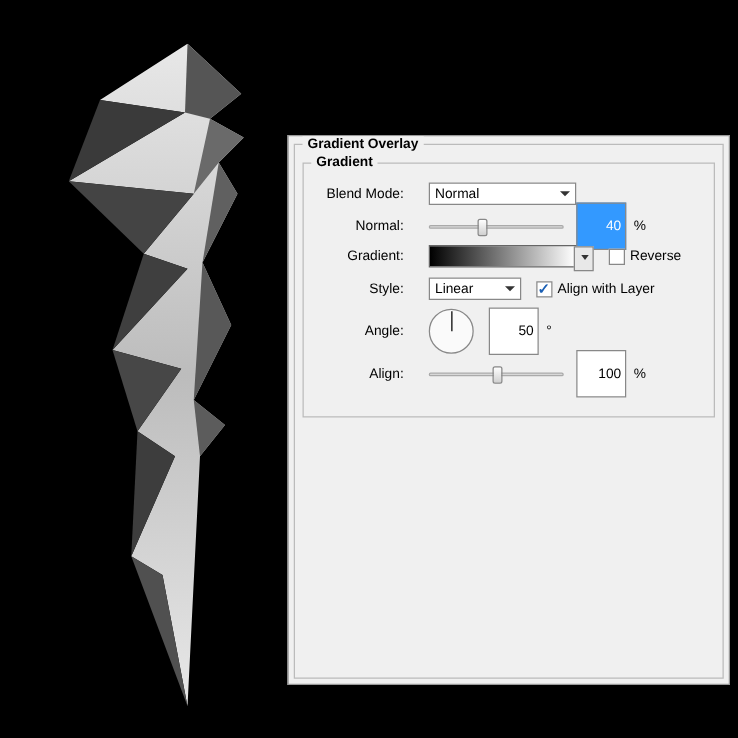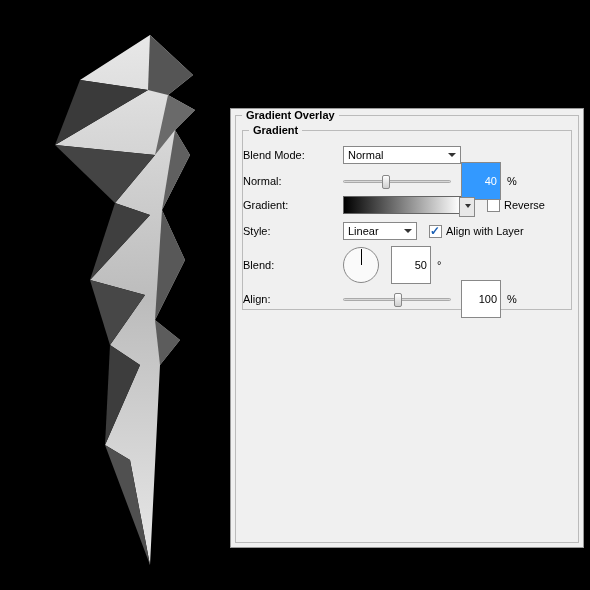--- a/index.html
+++ b/index.html
@@ -43,32 +43,32 @@
 .fieldset-label {
   position: absolute;
   top: -7px;
   left: 6px;
   background: #f0f0f0;
   padding: 0 4px;
   font-size: 11px;
   font-weight: bold;
 }
 .fs-outer { left: 4px; top: 6px; right: 4px; bottom: 4px; }
-.fs-inner { left: 6px; top: 14px; right: 6px; height: 180px; }
+.fs-inner { left: 6px; top: 14px; right: 6px; height: 204px; }
 .row {
   position: absolute;
   left: 0;
   right: 8px;
   height: 20px;
   display: flex;
   align-items: center;
 }
 .label {
   width: 100px;
-  text-align: left;
+  text-align: right;
   padding-right: 20px;
   font-size: 11px;
 }
 .select {
   height: 18px;
   border: 1px solid #888;
   background: #fff;
   font-size: 11px;
   padding: 0 16px 0 4px;
   position: relative;
@@ -270,21 +270,21 @@
         <div class="label">Style:</div>
         <div class="select" style="width:74px">
           <span>Linear</span>
         </div>
         <div style="width:12px"></div>
         <span class="checkbox checked"></span>
         <span>Align with Layer</span>
       </div>
 
       <div class="row" style="top:114px;height:40px">
-        <div class="label">Blend:</div>
+        <div class="label">Angle:</div>
         <div class="angle-dial">
           <div class="angle-hand"></div>
         </div>
         <div style="width:12px"></div>
         <div class="numbox">
           <span>50</span>
         </div>
         <span class="pct">°</span>
       </div>
 

